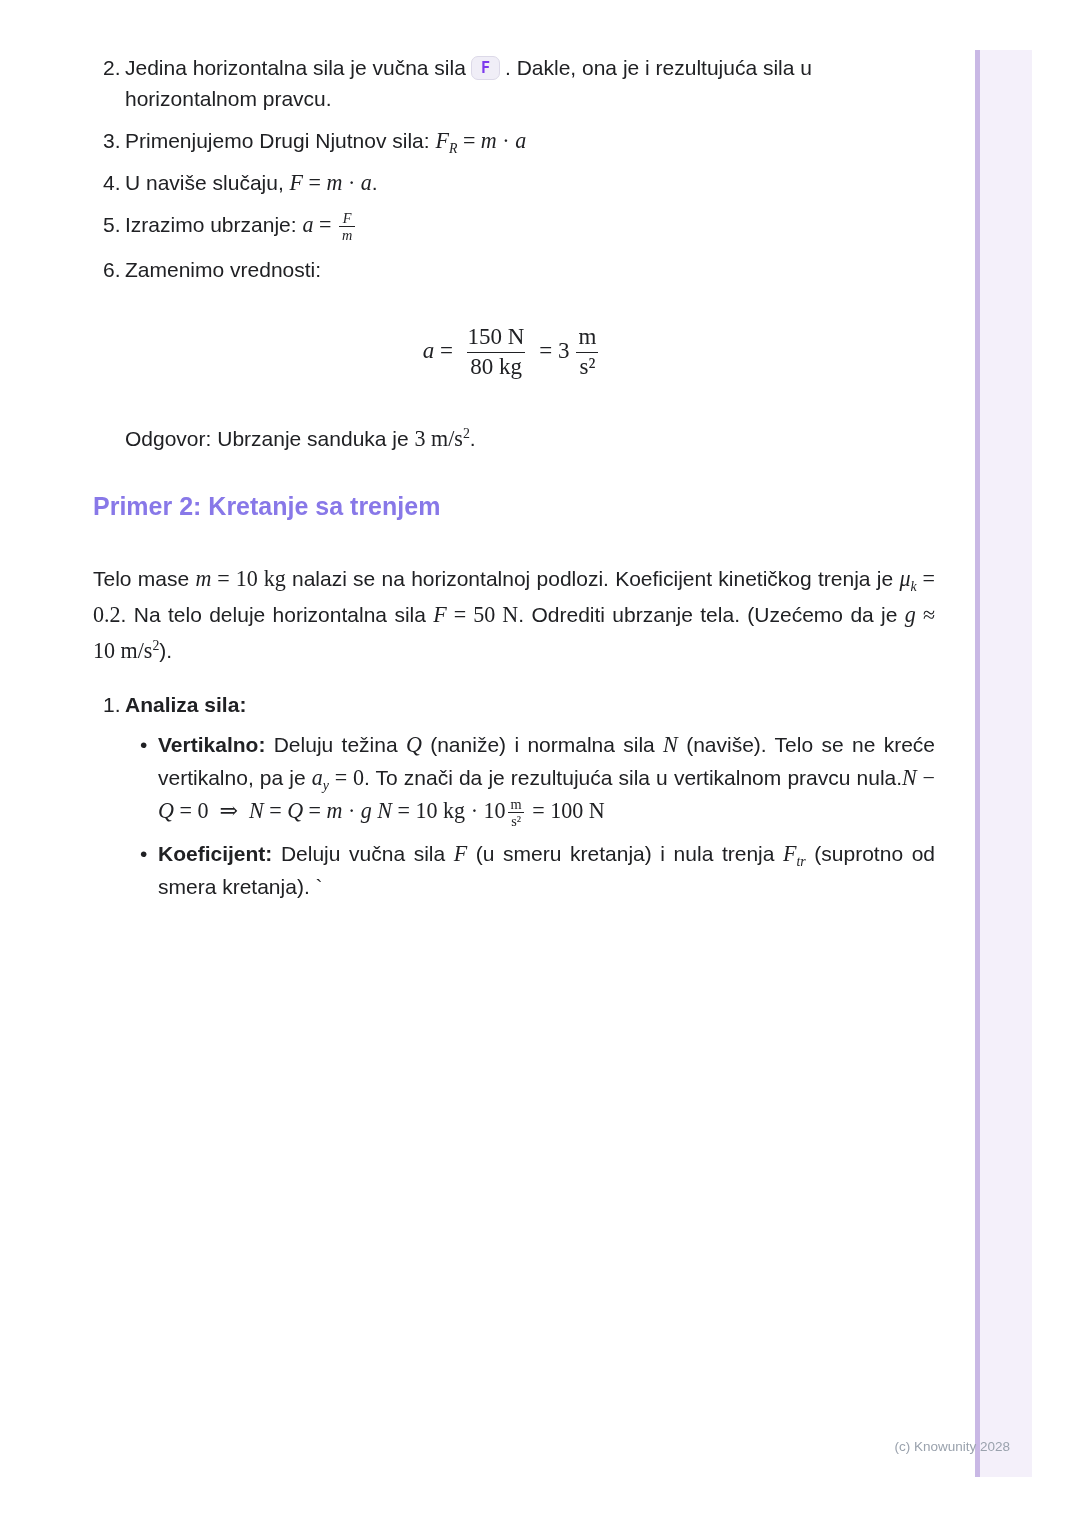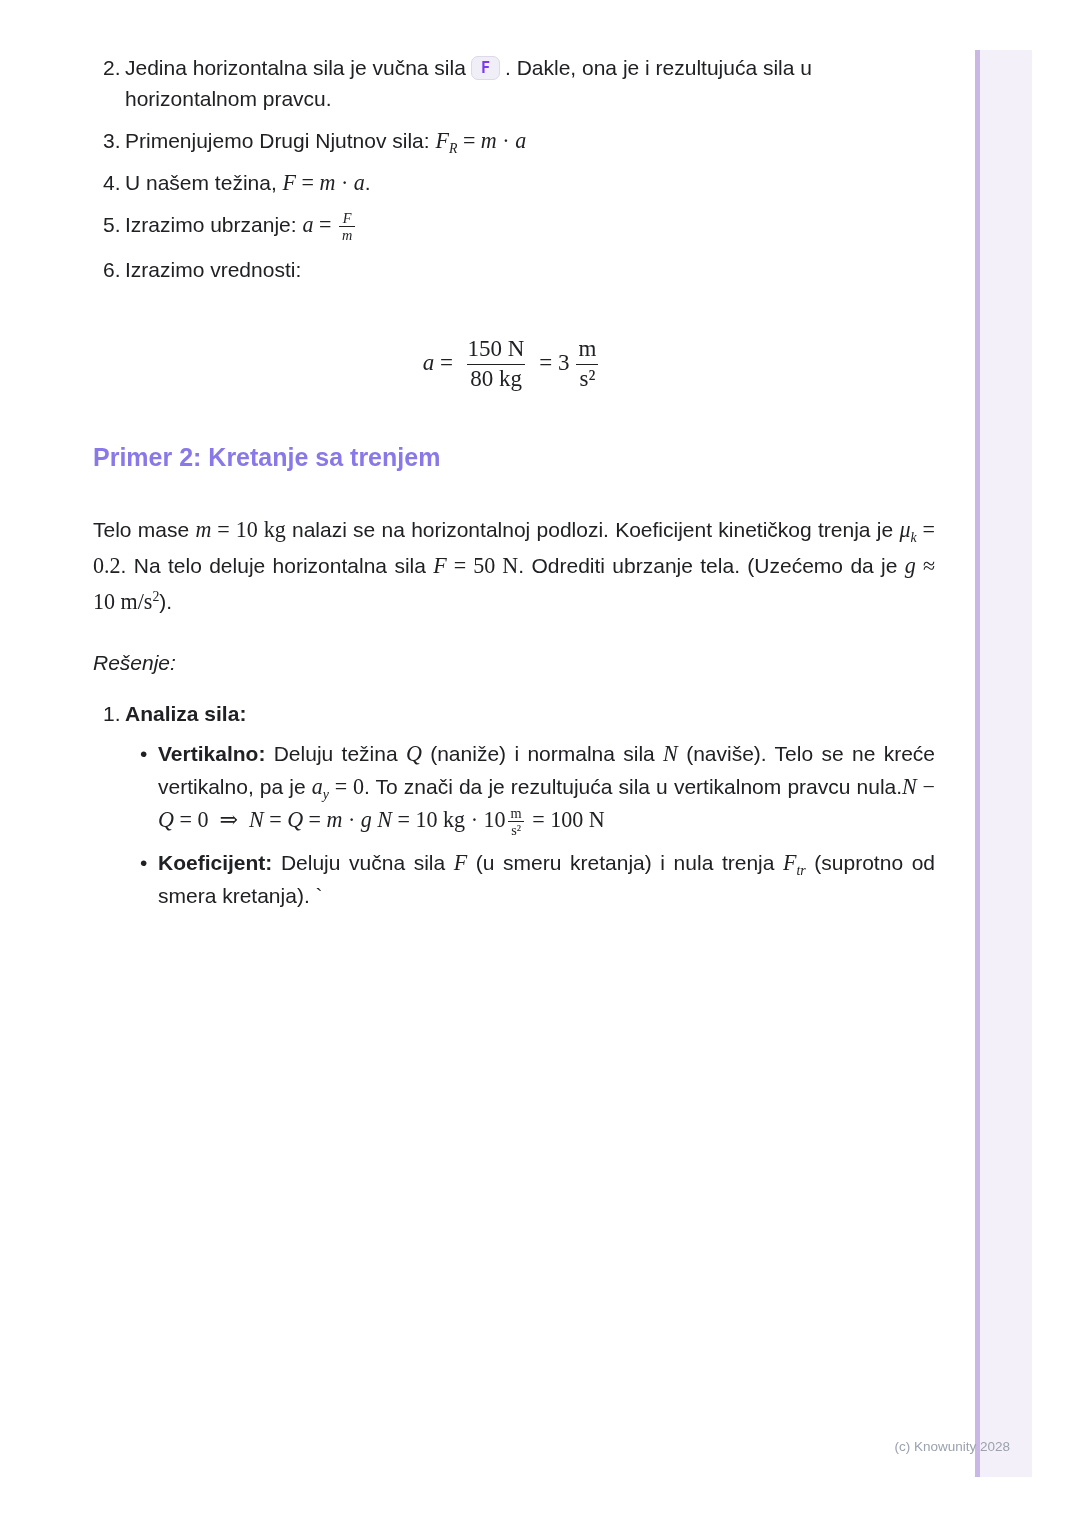--- a/index.html
+++ b/index.html
@@ -61,21 +61,21 @@
   .frac.it { font-style: italic; }
 
   
   .display-math {
     margin-top: 38px;
     text-align: center;
     font-size: 23px; line-height: 1.2;
     min-height: 60px;
   }
   .display-math .seg-m, .display-math .seg-mr { font-size: 1em; }
-  .display-math .frac { font-size: 1em; line-height: 1.25; margin: 12px 6px; }
+  .display-math .frac { font-size: 1em; line-height: 1.25; margin: 0 6px; }
 
   .answer { margin: 40px 0 0 32px; }
 
   h2.section-heading {
     margin: 37px 0 4px 0;
     font-size: 25px; line-height: 30px;
     font-weight: 700;
     color: #8878e8;
   }
 
@@ -125,49 +125,49 @@
       <li class="step">
         <span class="num">2.</span>
         <span class="sbody"><span class="seg-t">Jedina horizontalna sila je vučna sila</span><span class="badge">F</span><span class="seg-t">. Dakle, ona je i rezultujuća sila u horizontalnom pravcu.</span></span>
       </li>
       <li class="step">
         <span class="num">3.</span>
         <span class="sbody"><span class="seg-t">Primenjujemo Drugi Njutnov sila: </span><span class="seg-m">F</span><sub class="seg-sub">R</sub><span class="seg-mr"> = </span><span class="seg-m">m</span><span class="seg-mr"> · </span><span class="seg-m">a</span></span>
       </li>
       <li class="step">
         <span class="num">4.</span>
-        <span class="sbody"><span class="seg-t">U našem težina, </span><span class="seg-m">F</span><span class="seg-mr"> = </span><span class="seg-m">m</span><span class="seg-mr"> · </span><span class="seg-m">a</span><span class="seg-t">.</span></span>
+        <span class="sbody"><span class="seg-t">U naviše slučaju, </span><span class="seg-m">F</span><span class="seg-mr"> = </span><span class="seg-m">m</span><span class="seg-mr"> · </span><span class="seg-m">a</span><span class="seg-t">.</span></span>
       </li>
       <li class="step">
         <span class="num">5.</span>
         <span class="sbody"><span class="seg-t">Izrazimo ubrzanje: </span><span class="seg-m">a</span><span class="seg-mr"> = </span><span class="frac it">
               <span class="fnum">F</span>
               <span class="fden">m</span>
             </span></span>
       </li>
       <li class="step">
         <span class="num">6.</span>
-        <span class="sbody"><span class="seg-t">Izrazimo vrednosti:</span></span>
+        <span class="sbody"><span class="seg-t">Zamenimo vrednosti:</span></span>
       </li>
     </ol>
 
     <div class="display-math"><span class="seg-m">a</span><span class="seg-mr"> = </span><span class="frac">
           <span class="fnum">150 N</span>
           <span class="fden">80 kg</span>
         </span><span class="seg-mr"> = 3</span><span class="frac">
           <span class="fnum">m</span>
           <span class="fden">s²</span>
         </span></div>
 
+    <p class="answer"><span class="seg-t">Odgovor: Ubrzanje sanduka je </span><span class="seg-mr">3 m/s</span><sup class="seg-sup">2</sup><span class="seg-t">.</span></p>
 
     <h2 class="section-heading">Primer 2: Kretanje sa trenjem</h2>
 
     <p class="intro"><span class="seg-t">Telo mase </span><span class="seg-m">m</span><span class="seg-mr"> = 10 kg</span><span class="seg-t"> nalazi se na horizontalnoj podlozi. Koeficijent kinetičkog trenja je </span><span class="seg-m">μ</span><sub class="seg-sub">k</sub><span class="seg-mr"> = 0.2</span><span class="seg-t">. Na telo deluje horizontalna sila </span><span class="seg-m">F</span><span class="seg-mr"> = 50 N</span><span class="seg-t">. Odrediti ubrzanje tela. (Uzećemo da je </span><span class="seg-m">g</span><span class="seg-mr"> ≈ 10 m/s</span><sup class="seg-sup">2</sup><span class="seg-t">).</span></p>
 
-    <p class="resenje">Rešenje:</p>
 
     <div class="analysis">
       <div class="analysis-head">
         <span class="num">1.</span>
         <strong>Analiza sila:</strong>
       </div>
       <ul class="bullets">
         <li>
           <span class="dot">•</span>
           <span class="bullet-body"><strong class="seg-b">Vertikalno:</strong><span class="seg-t"> Deluju težina </span><span class="seg-m">Q</span><span class="seg-t"> (naniže) i normalna sila </span><span class="seg-m">N</span><span class="seg-t"> (naviše). Telo se ne kreće vertikalno, pa je </span><span class="seg-m">a</span><sub class="seg-sub">y</sub><span class="seg-mr"> = 0</span><span class="seg-t">. To znači da je rezultujuća sila u vertikalnom pravcu nula.</span><span class="seg-m">N</span><span class="seg-mr"> − </span><span class="seg-m">Q</span><span class="seg-mr"> = 0 &nbsp;⇒&nbsp; </span><span class="seg-m">N</span><span class="seg-mr"> = </span><span class="seg-m">Q</span><span class="seg-mr"> = </span><span class="seg-m">m</span><span class="seg-mr"> · </span><span class="seg-m">g</span><span class="seg-mr">&nbsp;</span><span class="seg-m">N</span><span class="seg-mr"> = 10 kg · 10</span><span class="frac">

